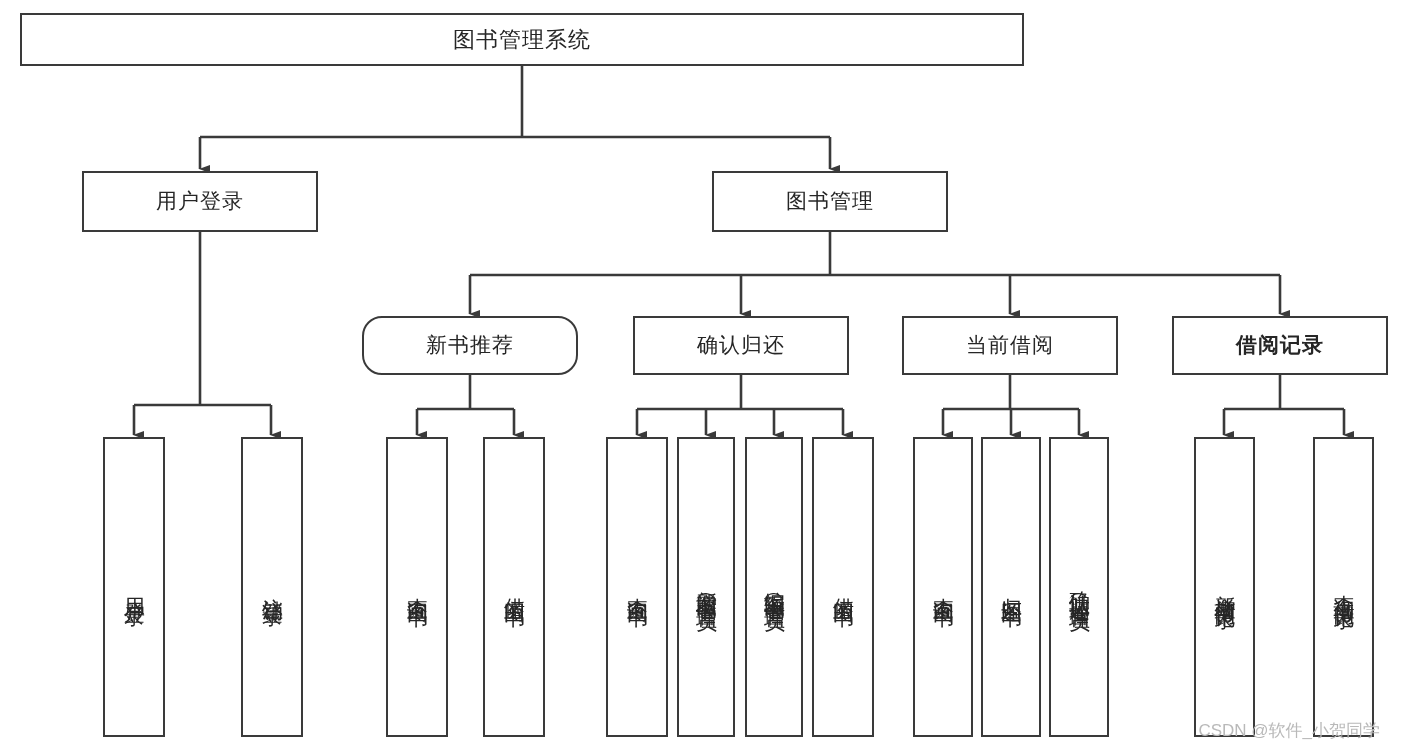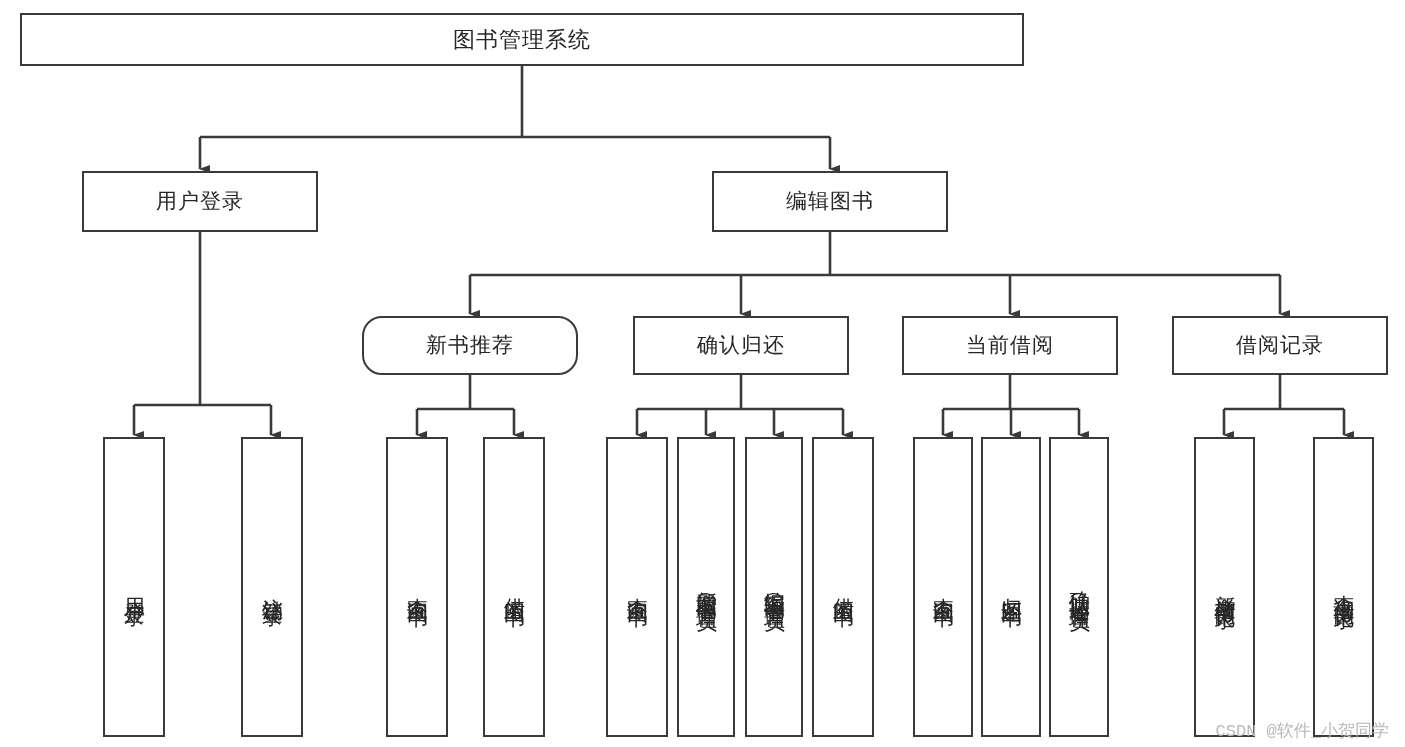--- a/index.html
+++ b/index.html
@@ -52,27 +52,27 @@
     writing-mode: vertical-rl;
     text-orientation: upright;
     letter-spacing: 3px;
     line-height: 1;
   }
   .node.root .node-label {
     font-size: 22px;
   }
   .watermark {
     position: absolute;
-    right: 16px;
+    right: 25px;
     bottom: 5px;
     font-size: 17px;
     color: #b9b9b9;
     z-index: 5;
     white-space: nowrap;
-    font-family: Liberation Mono, monospace;
+    font-family: Liberation Sans, sans-serif;
   }
 </style>
 </head>
 <body>
 
 <div id="diagram-root">
 
   <svg id="connector-layer" viewBox="0 0 1405 747" width="1405" height="747" xmlns="http://www.w3.org/2000/svg">
     <defs>
       <marker id="arrowhead" markerWidth="9" markerHeight="11" refX="4.5" refY="10" orient="auto" markerUnits="userSpaceOnUse">
@@ -124,33 +124,33 @@
   </svg>
 
   <div class="node root horizontal" style="left:20px; top:13px; width:1004px; height:53px;">
     <span class="node-label">图书管理系统</span>
   </div>
 
   <div class="node horizontal" style="left:82px; top:171px; width:236px; height:61px;">
     <span class="node-label">用户登录</span>
   </div>
   <div class="node horizontal" style="left:712px; top:171px; width:236px; height:61px;">
-    <span class="node-label">编辑图书</span>
+    <span class="node-label">图书管理</span>
   </div>
 
   <div class="node horizontal" style="left:362px; top:316px; width:216px; height:59px;border-radius:20px;">
     <span class="node-label">新书推荐</span>
   </div>
   <div class="node horizontal" style="left:633px; top:316px; width:216px; height:59px;">
     <span class="node-label">确认归还</span>
   </div>
   <div class="node horizontal" style="left:902px; top:316px; width:216px; height:59px;">
     <span class="node-label">当前借阅</span>
   </div>
-  <div class="node horizontal" style="left:1172px; top:316px; width:216px; height:59px;">
+  <div class="node horizontal" style="left:1172px; top:316px; width:216px; height:59px;font-weight:bold;">
     <span class="node-label">借阅记录</span>
   </div>
 
   <div class="node vertical" style="left:103px; top:437px; width:62px; height:300px;">
     <span class="node-label">用户登录</span>
   </div>
   <div class="node vertical" style="left:241px; top:437px; width:62px; height:300px;">
     <span class="node-label">注销登录</span>
   </div>
 

